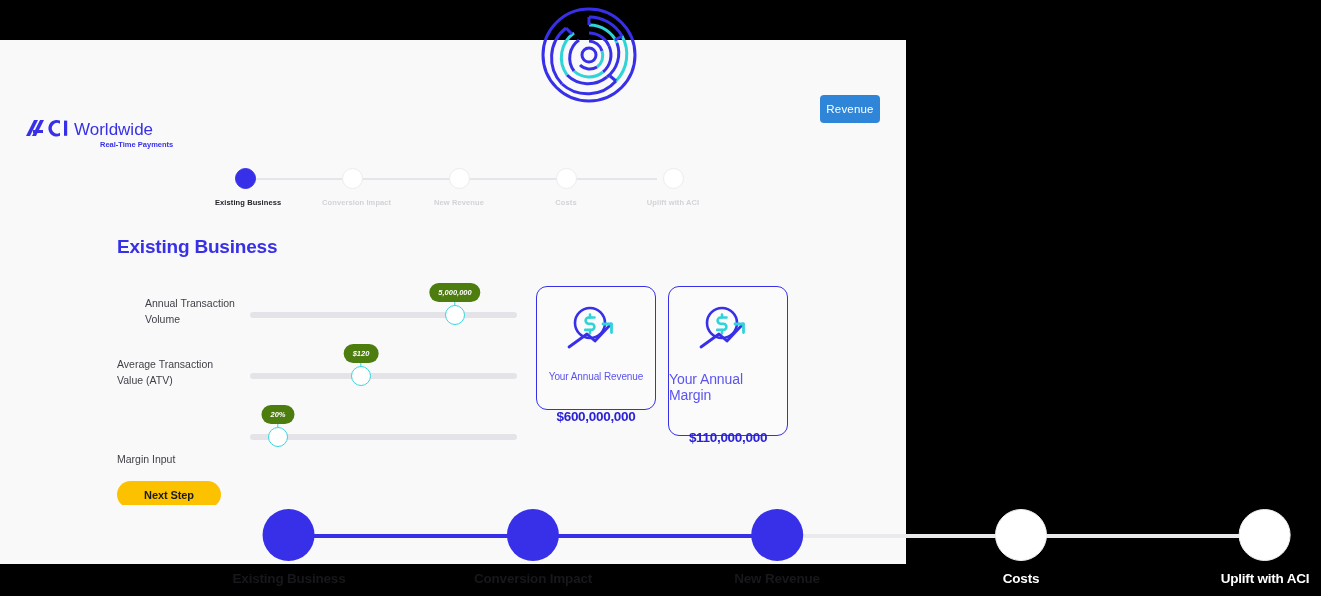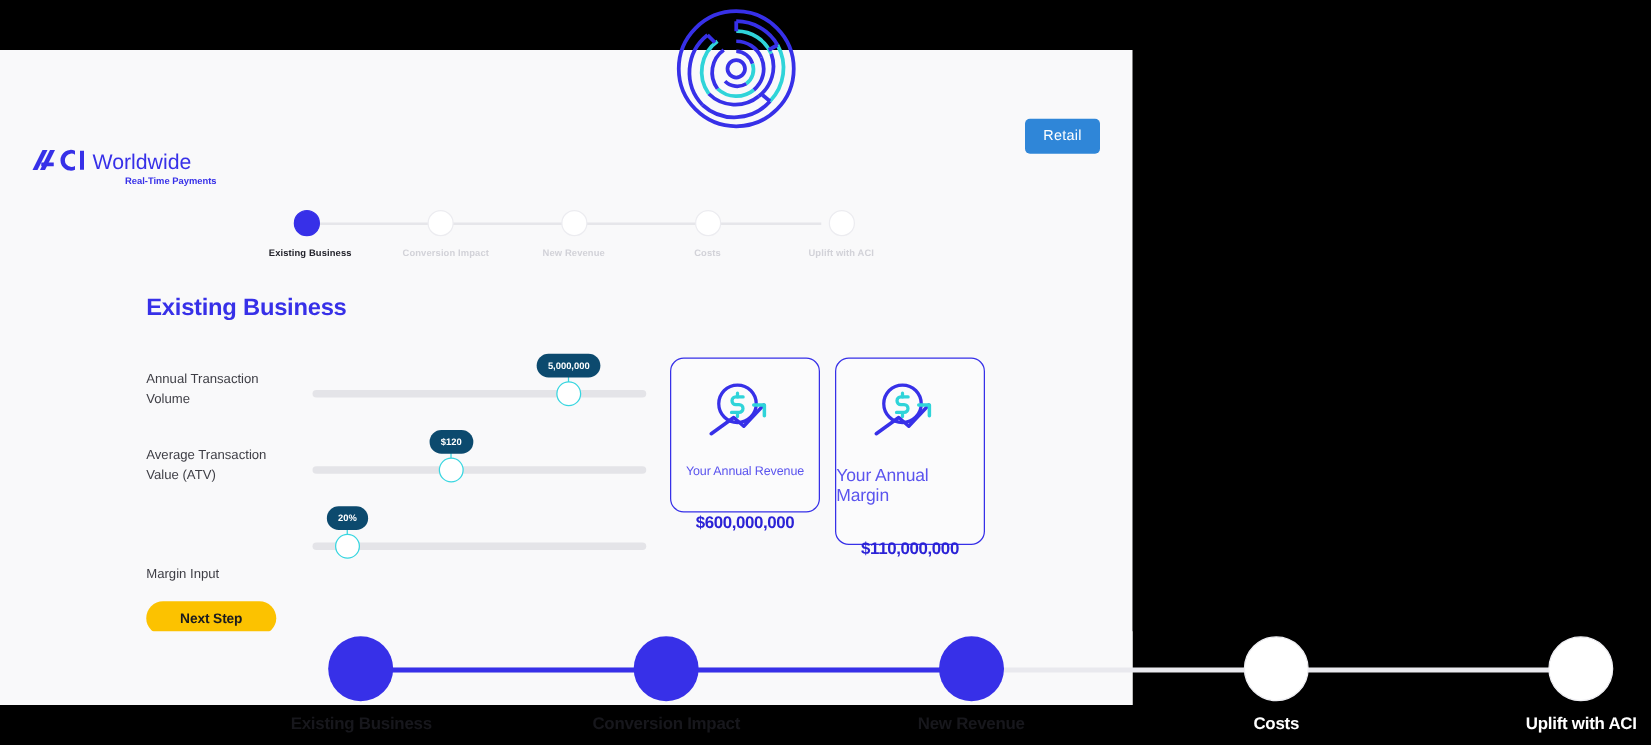--- a/index.html
+++ b/index.html
@@ -69,31 +69,31 @@
   .sl-track{
     position:absolute; left:0; width:267px; height:6px; border-radius:3px;
     background:#e4e4e8;
   }
   .sl-thumb{
     position:absolute; width:20px; height:20px; border-radius:50%;
     background:#ffffff; border:1.6px solid #38d6e0; cursor:pointer; z-index:3;
   }
   .sl-tip{
     position:absolute; height:19px; padding:0 9px; border-radius:10px;
-    background:#0c4a6e; color:#ffffff; font-size:7.5px; font-weight:600;
+    background:#4d7c0f; color:#ffffff; font-size:7.5px; font-weight:600;
     display:flex; align-items:center; justify-content:center;
-    white-space:nowrap; transform:translateX(-50%); z-index:4;
+    white-space:nowrap; transform:translateX(-50%); z-index:4;font-style:italic;
   }
   .sl-stem{
     position:absolute; width:1.4px; height:10px; background:#3ad3de;
     transform:translateX(-50%); z-index:2;
   }
 
   
-  .row1 .sl-label{ top:8px; }
+  .row1 .sl-label{ top:8px;margin-left:28px; }
   .row1 .sl-track{ top:24px; }
   .row1 .sl-thumb{ left:195px; top:17px; }
   .row1 .sl-tip{ left:205px; top:-5px; }
   .row1 .sl-stem{ left:205px; top:13px; }
 
   .row2 .sl-label{ top:8px; }
   .row2 .sl-track{ top:24px; }
   .row2 .sl-thumb{ left:101px; top:17px; }
   .row2 .sl-tip{ left:111px; top:-5px; }
   .row2 .sl-stem{ left:111px; top:13px; }
@@ -179,21 +179,21 @@
         </g>
         <g fill="#3730e8" font-family="Liberation Sans, sans-serif" font-size="17" font-weight="400">
           <text x="50" y="17">Worldwide</text>
         </g>
         <g fill="#3730e8" font-family="Liberation Sans, sans-serif" font-size="7.5" font-weight="700">
           <text x="76" y="29">Real-Time Payments</text>
         </g>
       </svg>
     </div>
 
-    <button class="retail-btn">Retail</button>
+    <button class="retail-btn">Revenue</button>
 
     <div class="stepper-top">
       <div class="rail"></div>
 
       <div class="st-node" style="left:0px;">
         <div class="st-dot active"></div>
         <div class="st-label active">Existing Business</div>
       </div>
       <div class="st-node" style="left:107px;">
         <div class="st-dot"></div>

